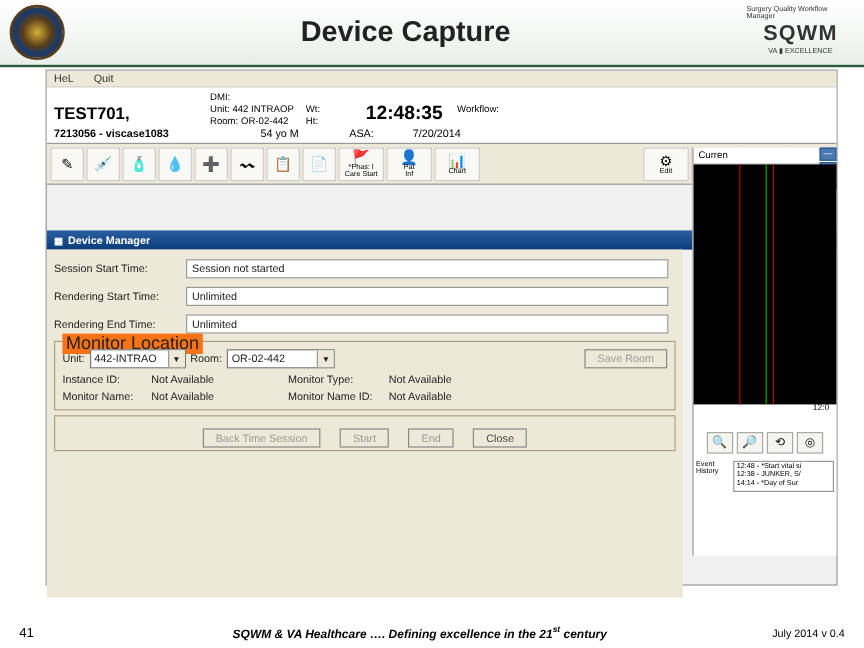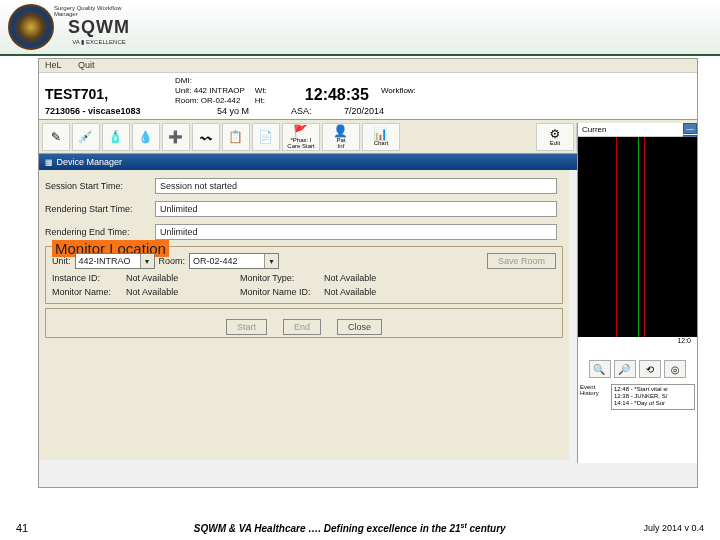--- a/index.html
+++ b/index.html
@@ -18,21 +18,21 @@
   .pt-name { font-size: 14px; font-weight: bold; width: 130px; }
   .pt-col { font-size: 8px; line-height: 1.2; margin-right: 10px; }
   .pt-clock { font-size: 16px; font-weight: bold; margin-left: 10px; }
   .pt-sub { font-size: 9px; margin: 1px 0; }
   .caseid { font-weight: bold; }
   .toolbar { height: 34px; background: #ece9d8; border-bottom: 1px solid #999; display: flex; align-items: center; padding: 0 3px; gap: 2px; }
   .tbtn { width: 28px; height: 28px; background: #f8f8f4; border: 1px solid #ccc; display: flex; align-items: center; justify-content: center; font-size: 12px; }
   .tbtn.wide { width: 38px; flex-direction: column; font-size: 6px; line-height: 1; }
   .tbtn.wide .ico { font-size: 12px; }
   .tbtn .lbl { font-size: 6px; }
-  .dlg-title { height: 16px; background: linear-gradient(#2a5fa0, #0a3c7a); color: #fff; font-size: 9px; font-weight: normal; padding: 2px 6px; display: flex; align-items: center; }
+  .dlg-title { height: 16px; background: linear-gradient(#2a5fa0, #0a3c7a); color: #fff; font-size: 9px; font-weight: bold; padding: 2px 6px; display: flex; align-items: center; margin-top: 38px; }
   .dlg-title::before { content: "▦"; margin-right: 4px; font-size: 8px; }
   .dlg-body { background: #ece9d8; padding: 6px; font-size: 9px; color: #222; height: 290px; position: relative; }
   .dlg-row { display: flex; align-items: center; height: 20px; margin-bottom: 3px; }
   .dlg-label { width: 110px; }
   .dlg-field { flex: 1; background: #fff; border: 1px solid #999; height: 16px; padding: 1px 4px; font-size: 9px; display: flex; align-items: center; margin-right: 6px; }
   .fieldset { border: 1px solid #b0a080; margin: 4px 0; padding: 6px 6px 2px; position: relative; }
   .fieldset .legend { position: absolute; top: -7px; left: 6px; background: #f97316; padding: 0 3px; font-size: 15px; }
   .fs-row { display: flex; align-items: center; gap: 4px; margin-bottom: 4px; }
   .fs-row .lab { font-size: 9px; }
   .combo { background: #fff; border: 1px solid #7a7a7a; height: 16px; display: flex; align-items: center; font-size: 9px; padding: 0 3px; position: relative; }
@@ -61,20 +61,21 @@
   .pg { width: 40px; font-size: 11px; }
   .ftxt { flex: 1; text-align: center; font-style: italic; font-weight: bold; }
   .ftxt sup { font-size: 7px; }
   .fdate { font-size: 9px; }
 </style>
 </head>
 <body>
 
 <div class="title-bar">
   <div class="seal"></div>
+  <div class="title-text">Device Capture</div>
   <div class="sqwm-logo">
     <div class="sub">Surgery Quality Workflow Manager</div>
     <div class="big">SQWM</div>
     <div class="sub">VA ▮ <span>EXCELLENCE</span></div>
   </div>
 </div>
 
 <div class="app-area">
 
   <div class="menu">
@@ -203,20 +204,21 @@
         <span class="lab" style="width:70px">Monitor Name:</span>
         <span class="txt-val" style="width:110px">Not Available</span>
         <span class="lab" style="width:80px">Monitor Name ID:</span>
         <span class="txt-val">Not Available</span>
       </div>
     </div>
 
 
     <div class="fieldset" style="height:30px;padding-top:10px">
       <div class="btn-row" style="margin-top:0">
+        <button class="btn disabled">Back Time Session</button>
         <button class="btn disabled">Start</button>
         <button class="btn disabled">End</button>
         <button class="btn">Close</button>
       </div>
     </div>
   </div>
 
   <div class="right-pane">
     <div style="font-size:8px;padding:2px 4px;border-bottom:1px solid #ccc">Curren</div>
     <div class="side-minis">

